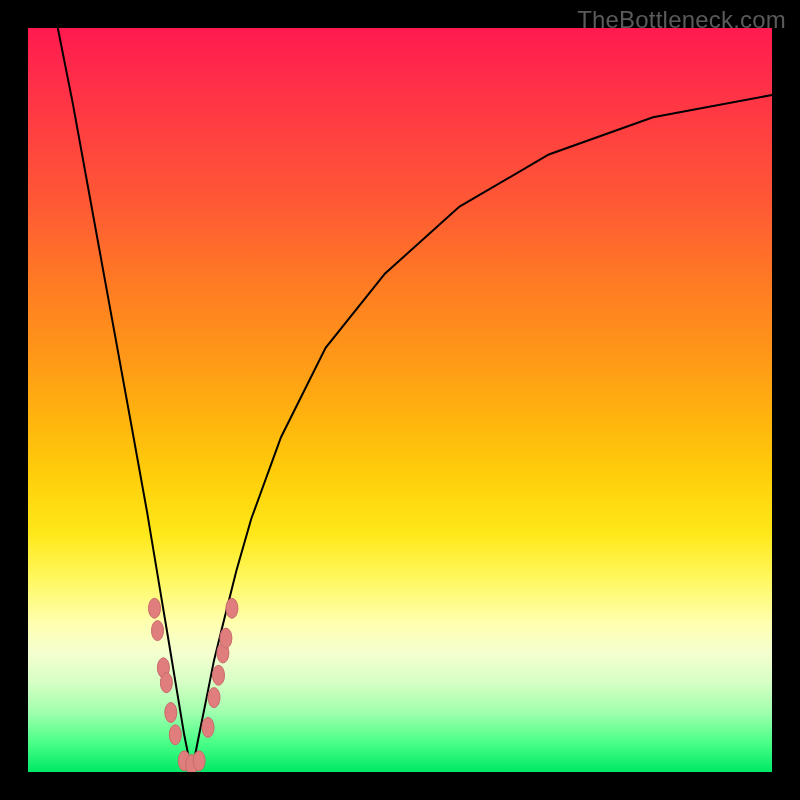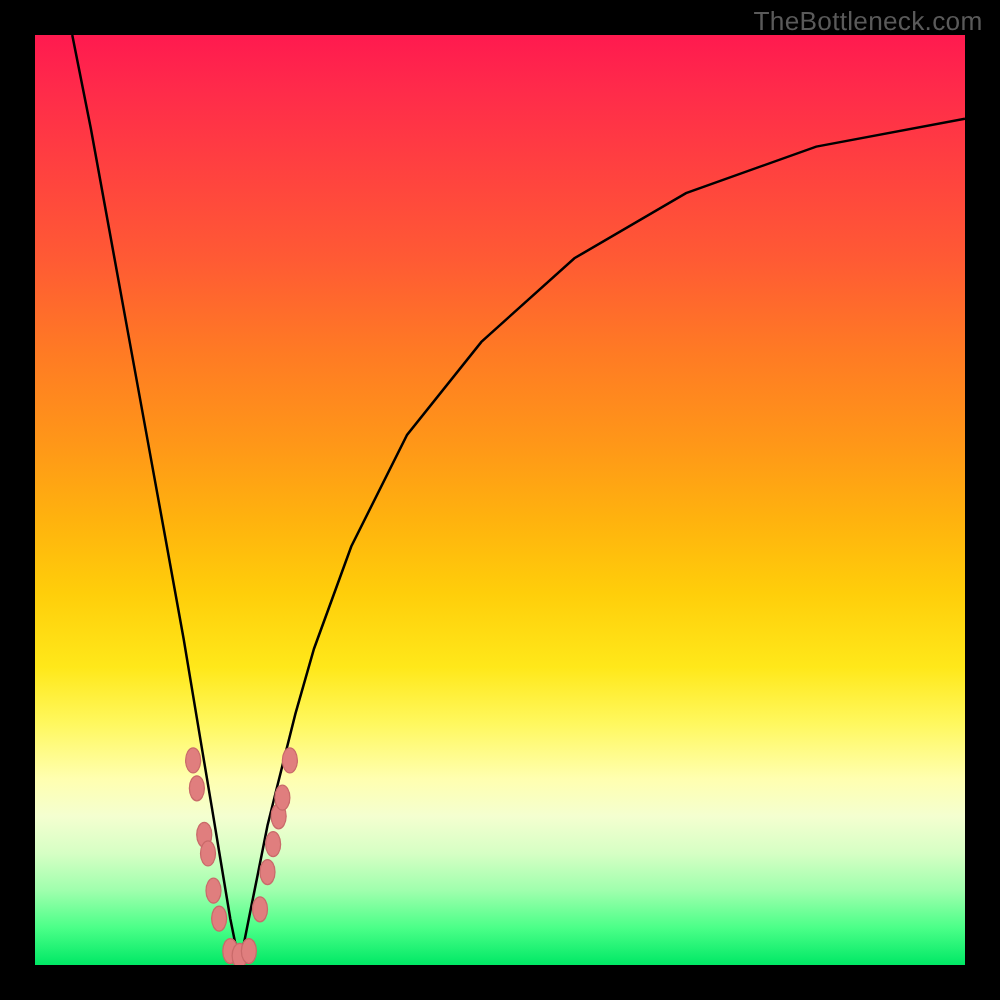--- a/index.html
+++ b/index.html
@@ -53,21 +53,21 @@
     position: absolute;
     inset: 0;
     width: 100%;
     height: 100%;
   }
   .watermark {
     position: absolute;
     top: 6px;
     right: 14px;
     color: #5a5a5a;
-    font-size: 21px;
+    font-size: 24px;
     letter-spacing: 0.2px;
     user-select: none;
   }
 </style>
 </head>
 <body>
 
 <div class="frame">
 
   <div class="plot-area">

